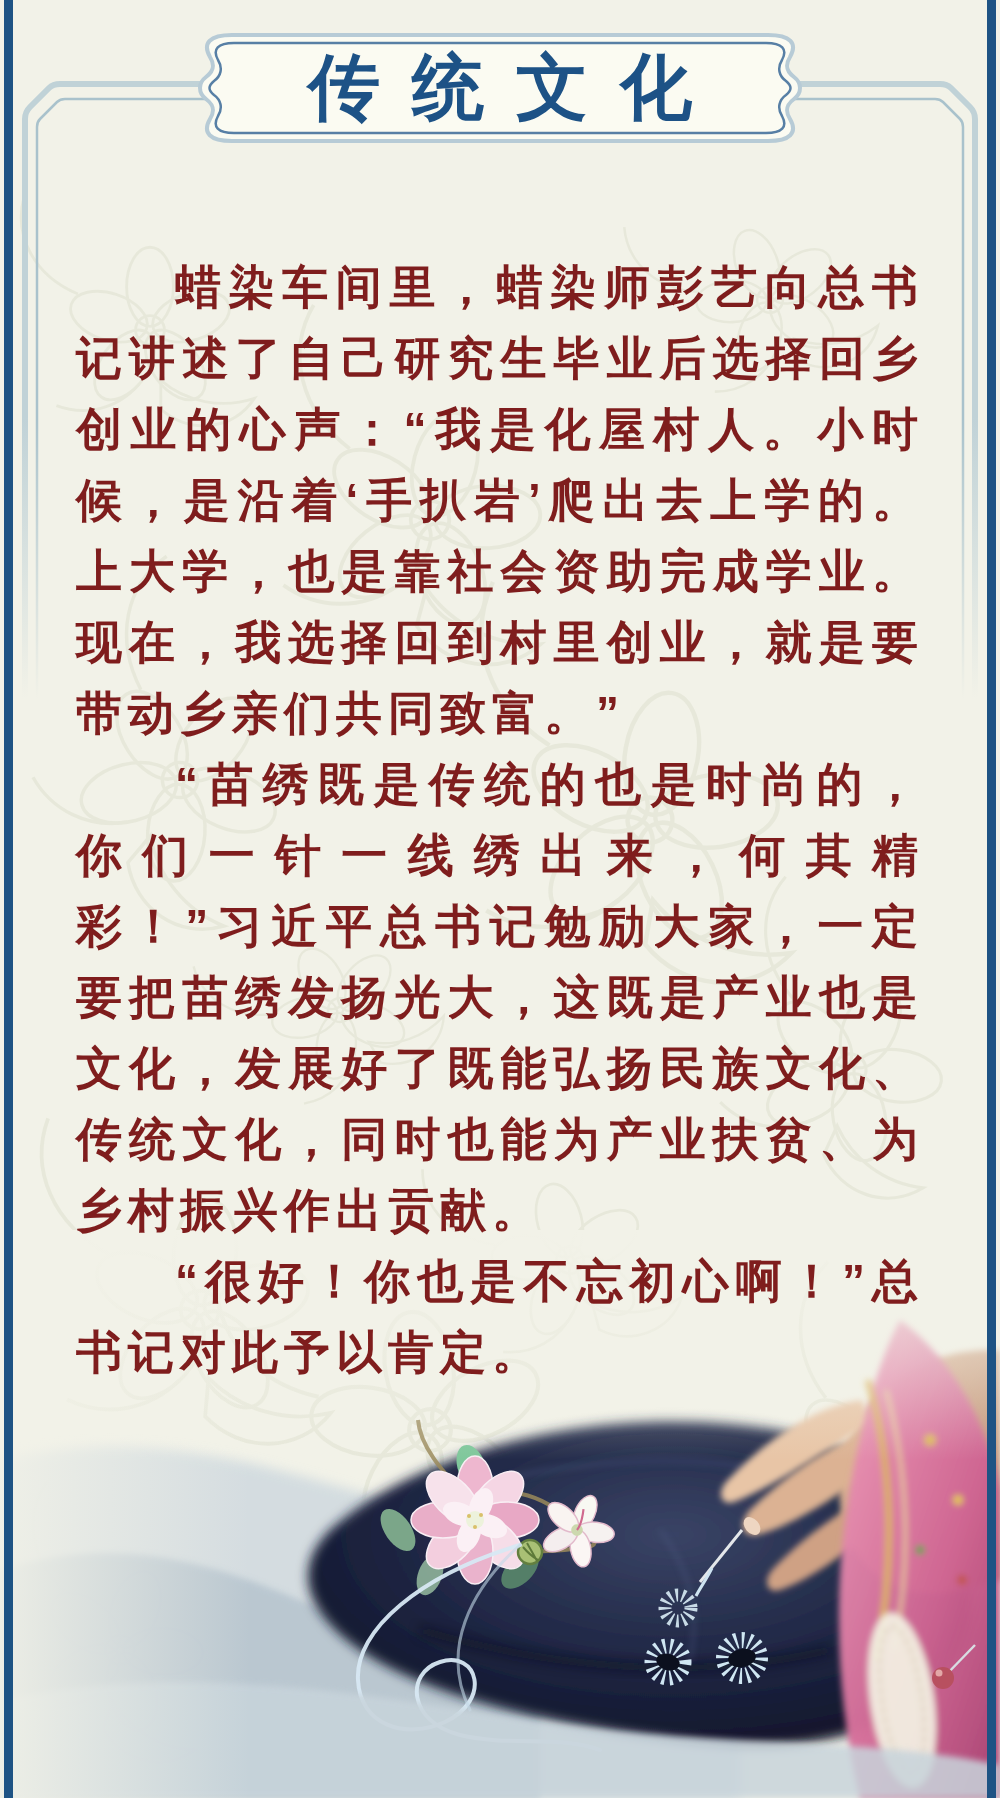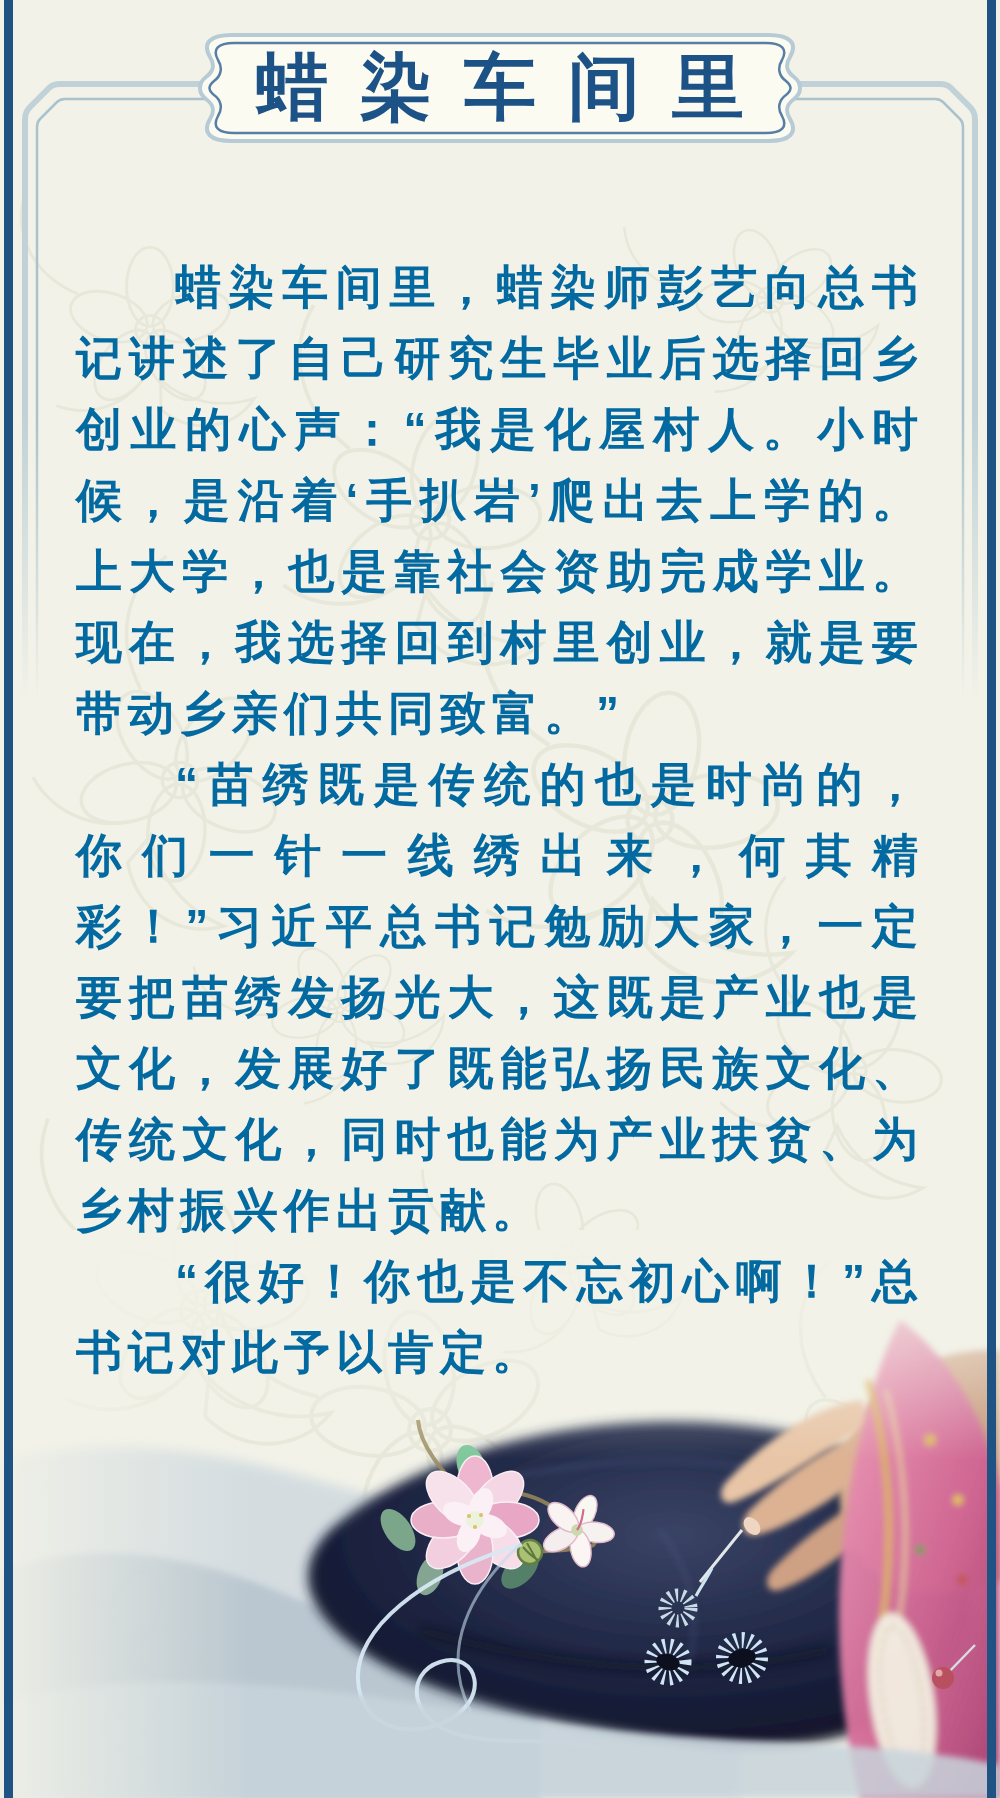--- a/index.html
+++ b/index.html
@@ -6,21 +6,21 @@
   .page{
     position:relative;width:1000px;height:1798px;margin:0 auto;
     background:#f2f2e8;overflow:hidden;
     font-family:"Liberation Sans","DejaVu Sans",sans-serif;
   }
   .watermark{position:absolute;left:0;top:0;z-index:0;}
   .frame-svg{position:absolute;left:0;top:0;z-index:1;}
   .photo{position:absolute;left:0;bottom:0;width:1000px;height:568px;z-index:2;}
   .article{
     position:absolute;left:76px;right:76px;top:252px;z-index:3;
-    color:#0369a1;font-weight:bold;font-size:46px;line-height:71px;
+    color:#7f1d1d;font-weight:bold;font-size:46px;line-height:71px;
     letter-spacing:6px;text-align:justify;
   }
   .article p{margin:0;text-indent:2.15em;}
   .badge{position:absolute;left:170px;top:26px;width:660px;height:124px;z-index:4;}
   .badge-border{position:absolute;left:0;top:0;}
   .title{
     position:relative;margin:0;height:124px;display:flex;align-items:center;justify-content:center;
     font-size:72px;font-weight:bold;color:#1d5286;letter-spacing:32px;padding-left:32px;
     font-family:"Liberation Serif","DejaVu Serif",serif;
   }
@@ -223,19 +223,19 @@
     <p>蜡染车间里，蜡染师彭艺向总书记讲述了自己研究生毕业后选择回乡创业的心声：“我是化屋村人。小时候，是沿着‘手扒岩’爬出去上学的。上大学，也是靠社会资助完成学业。现在，我选择回到村里创业，就是要带动乡亲们共同致富。”</p>
     <p>“苗绣既是传统的也是时尚的，你们一针一线绣出来，何其精彩！”习近平总书记勉励大家，一定要把苗绣发扬光大，这既是产业也是文化，发展好了既能弘扬民族文化、传统文化，同时也能为产业扶贫、为乡村振兴作出贡献。</p>
     <p>“很好！你也是不忘初心啊！”总书记对此予以肯定。</p>
   </div>
 
   <div class="badge">
     <svg class="badge-border" width="660" height="124" viewBox="0 0 660 124">
       <path d="M62 9 H598 C620 9 628 17 620 31 C615 39 616 45 624 51 C632 57 632 67 624 73 C616 79 615 85 620 93 C628 107 620 115 598 115 H62 C40 115 32 107 40 93 C45 85 44 79 36 73 C28 67 28 57 36 51 C44 45 45 39 40 31 C32 17 40 9 62 9 Z" fill="#fbfbf2" stroke="#b7cbd6" stroke-width="4"></path>
       <path d="M64 17 H596 C612 17 618 23 612 34 C607 42 609 50 616 55 C622 60 622 64 616 69 C609 74 607 82 612 90 C618 101 612 107 596 107 H64 C48 107 42 101 48 90 C53 82 51 74 44 69 C38 64 38 60 44 55 C51 50 53 42 48 34 C42 23 48 17 64 17 Z" fill="none" stroke="#577fa5" stroke-width="2.5"></path>
     </svg>
-    <h1 class="title">蜡染车间里</h1>
+    <h1 class="title">传统文化</h1>
   </div>
 
   <div class="stripe stripe-left"></div>
   <div class="stripe stripe-right"></div>
 
 </div>
 
 </body></html>

